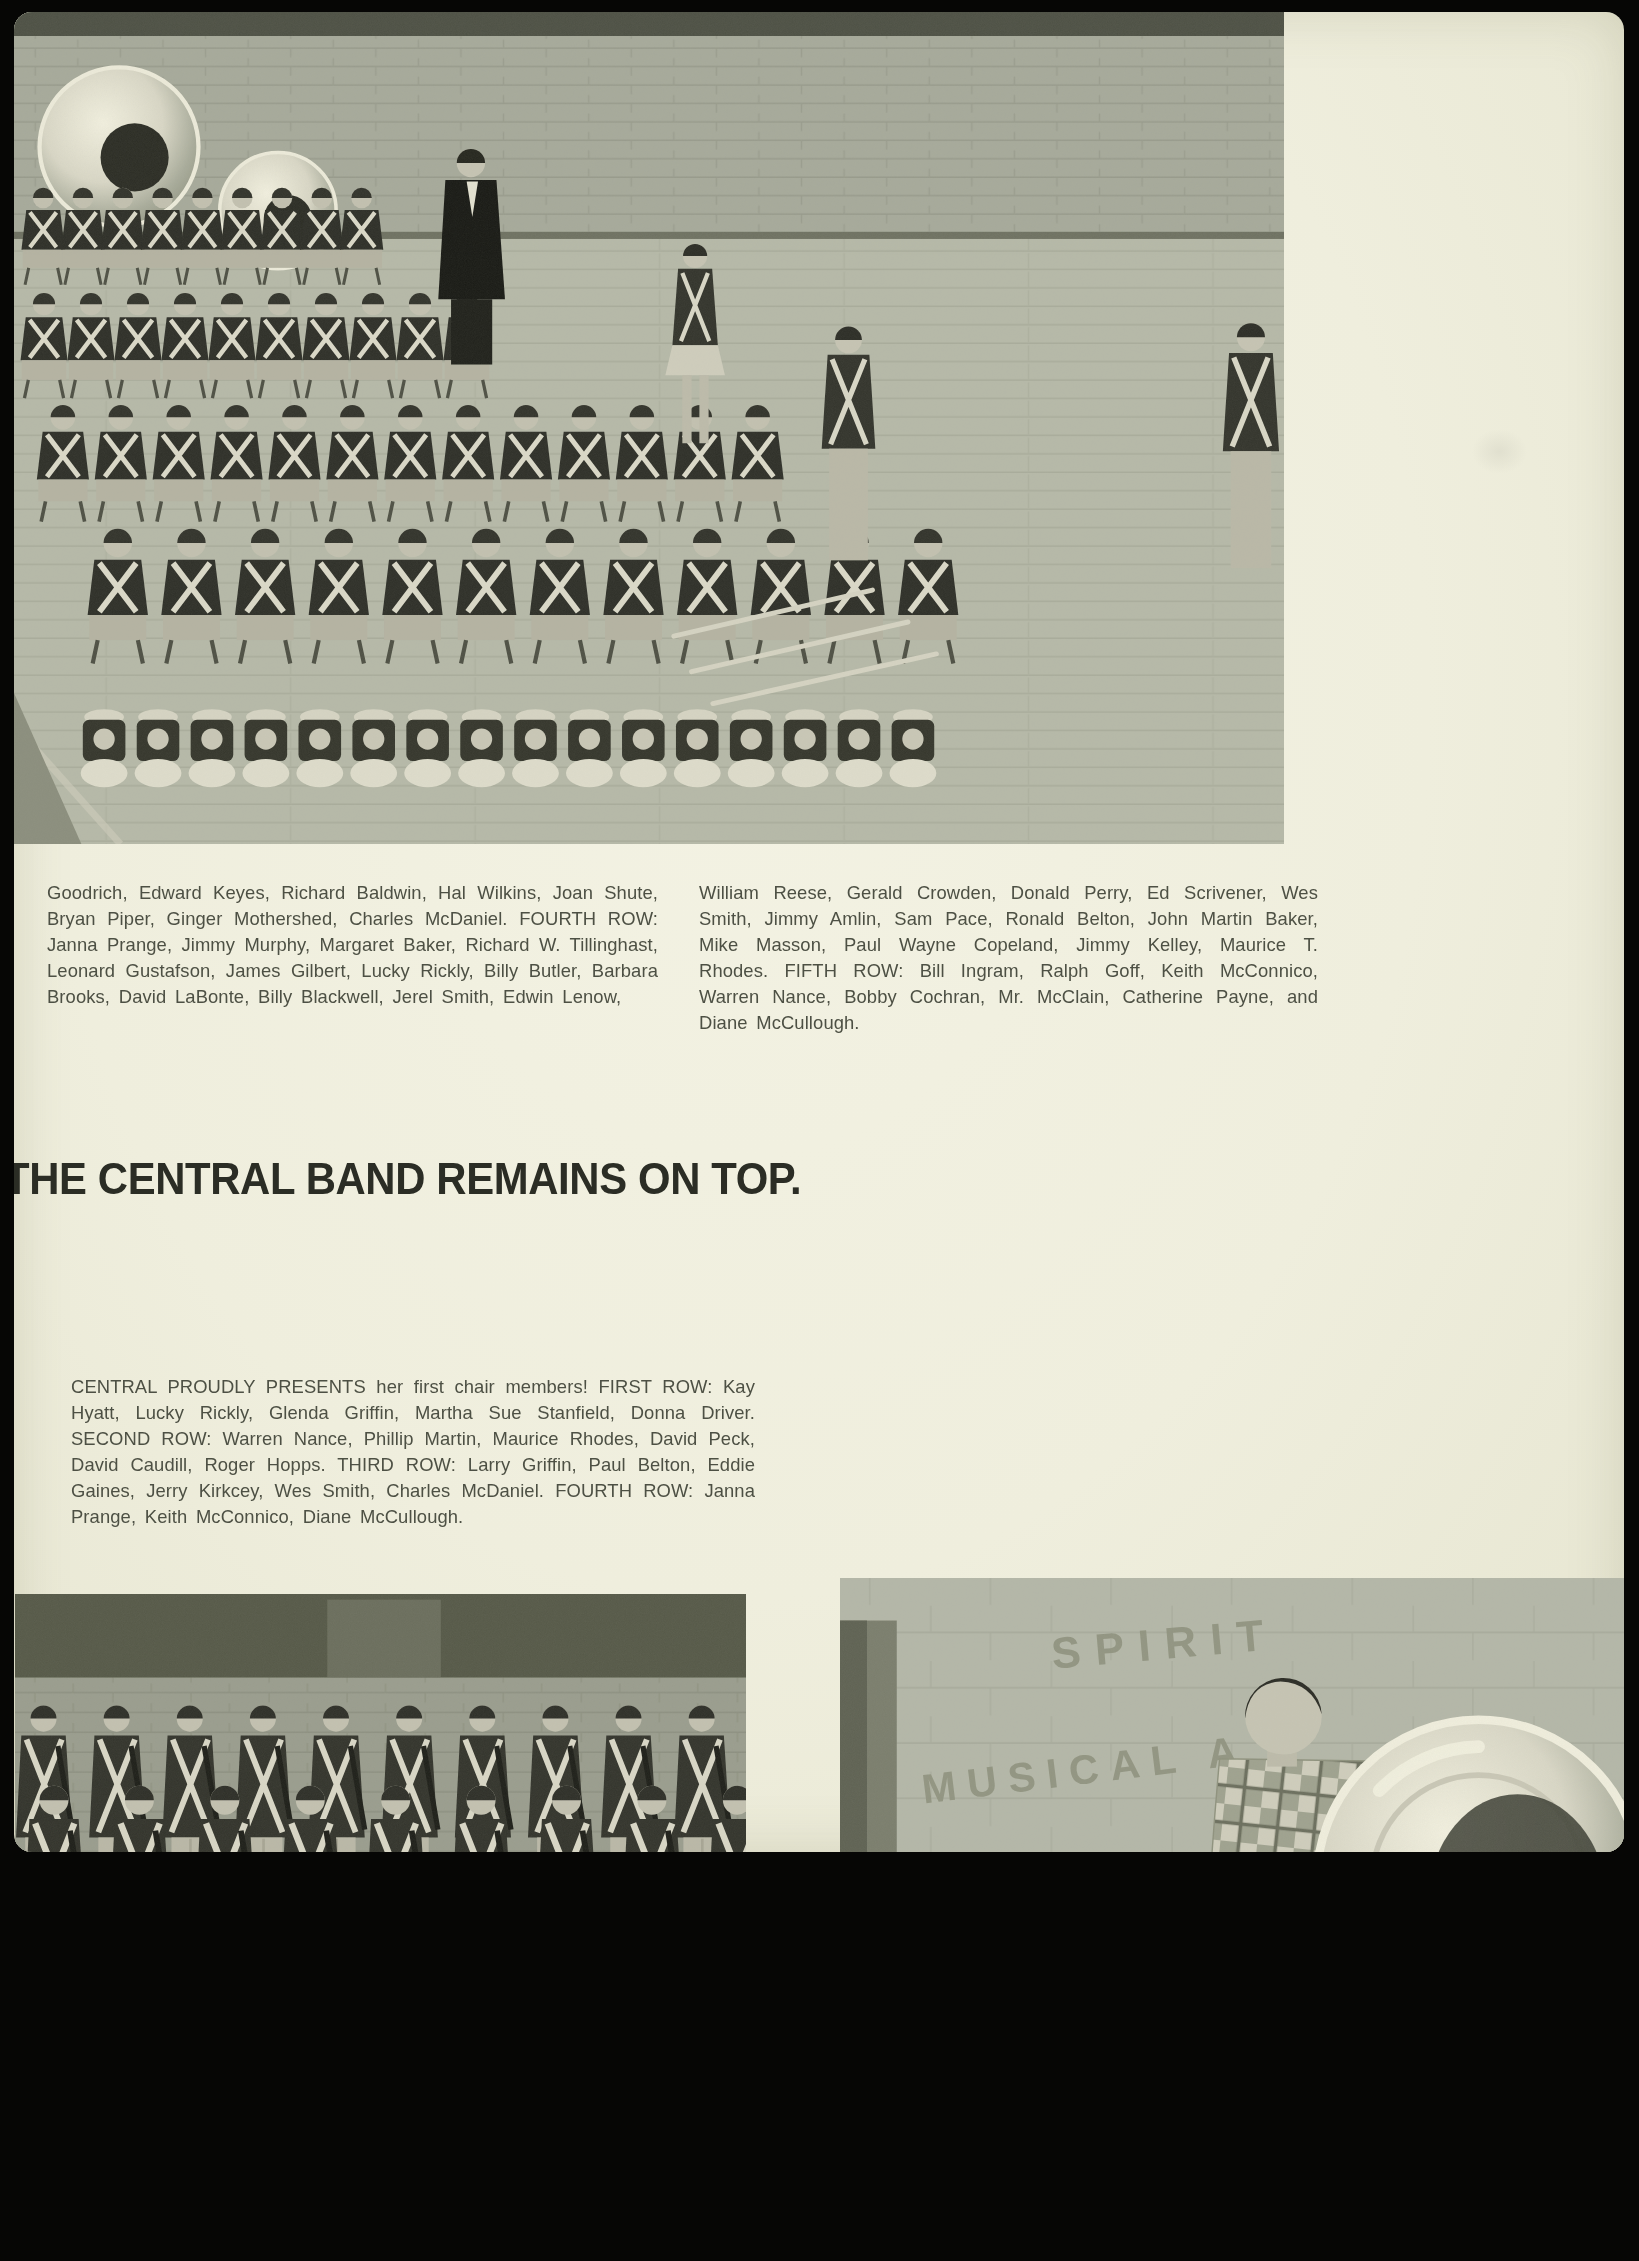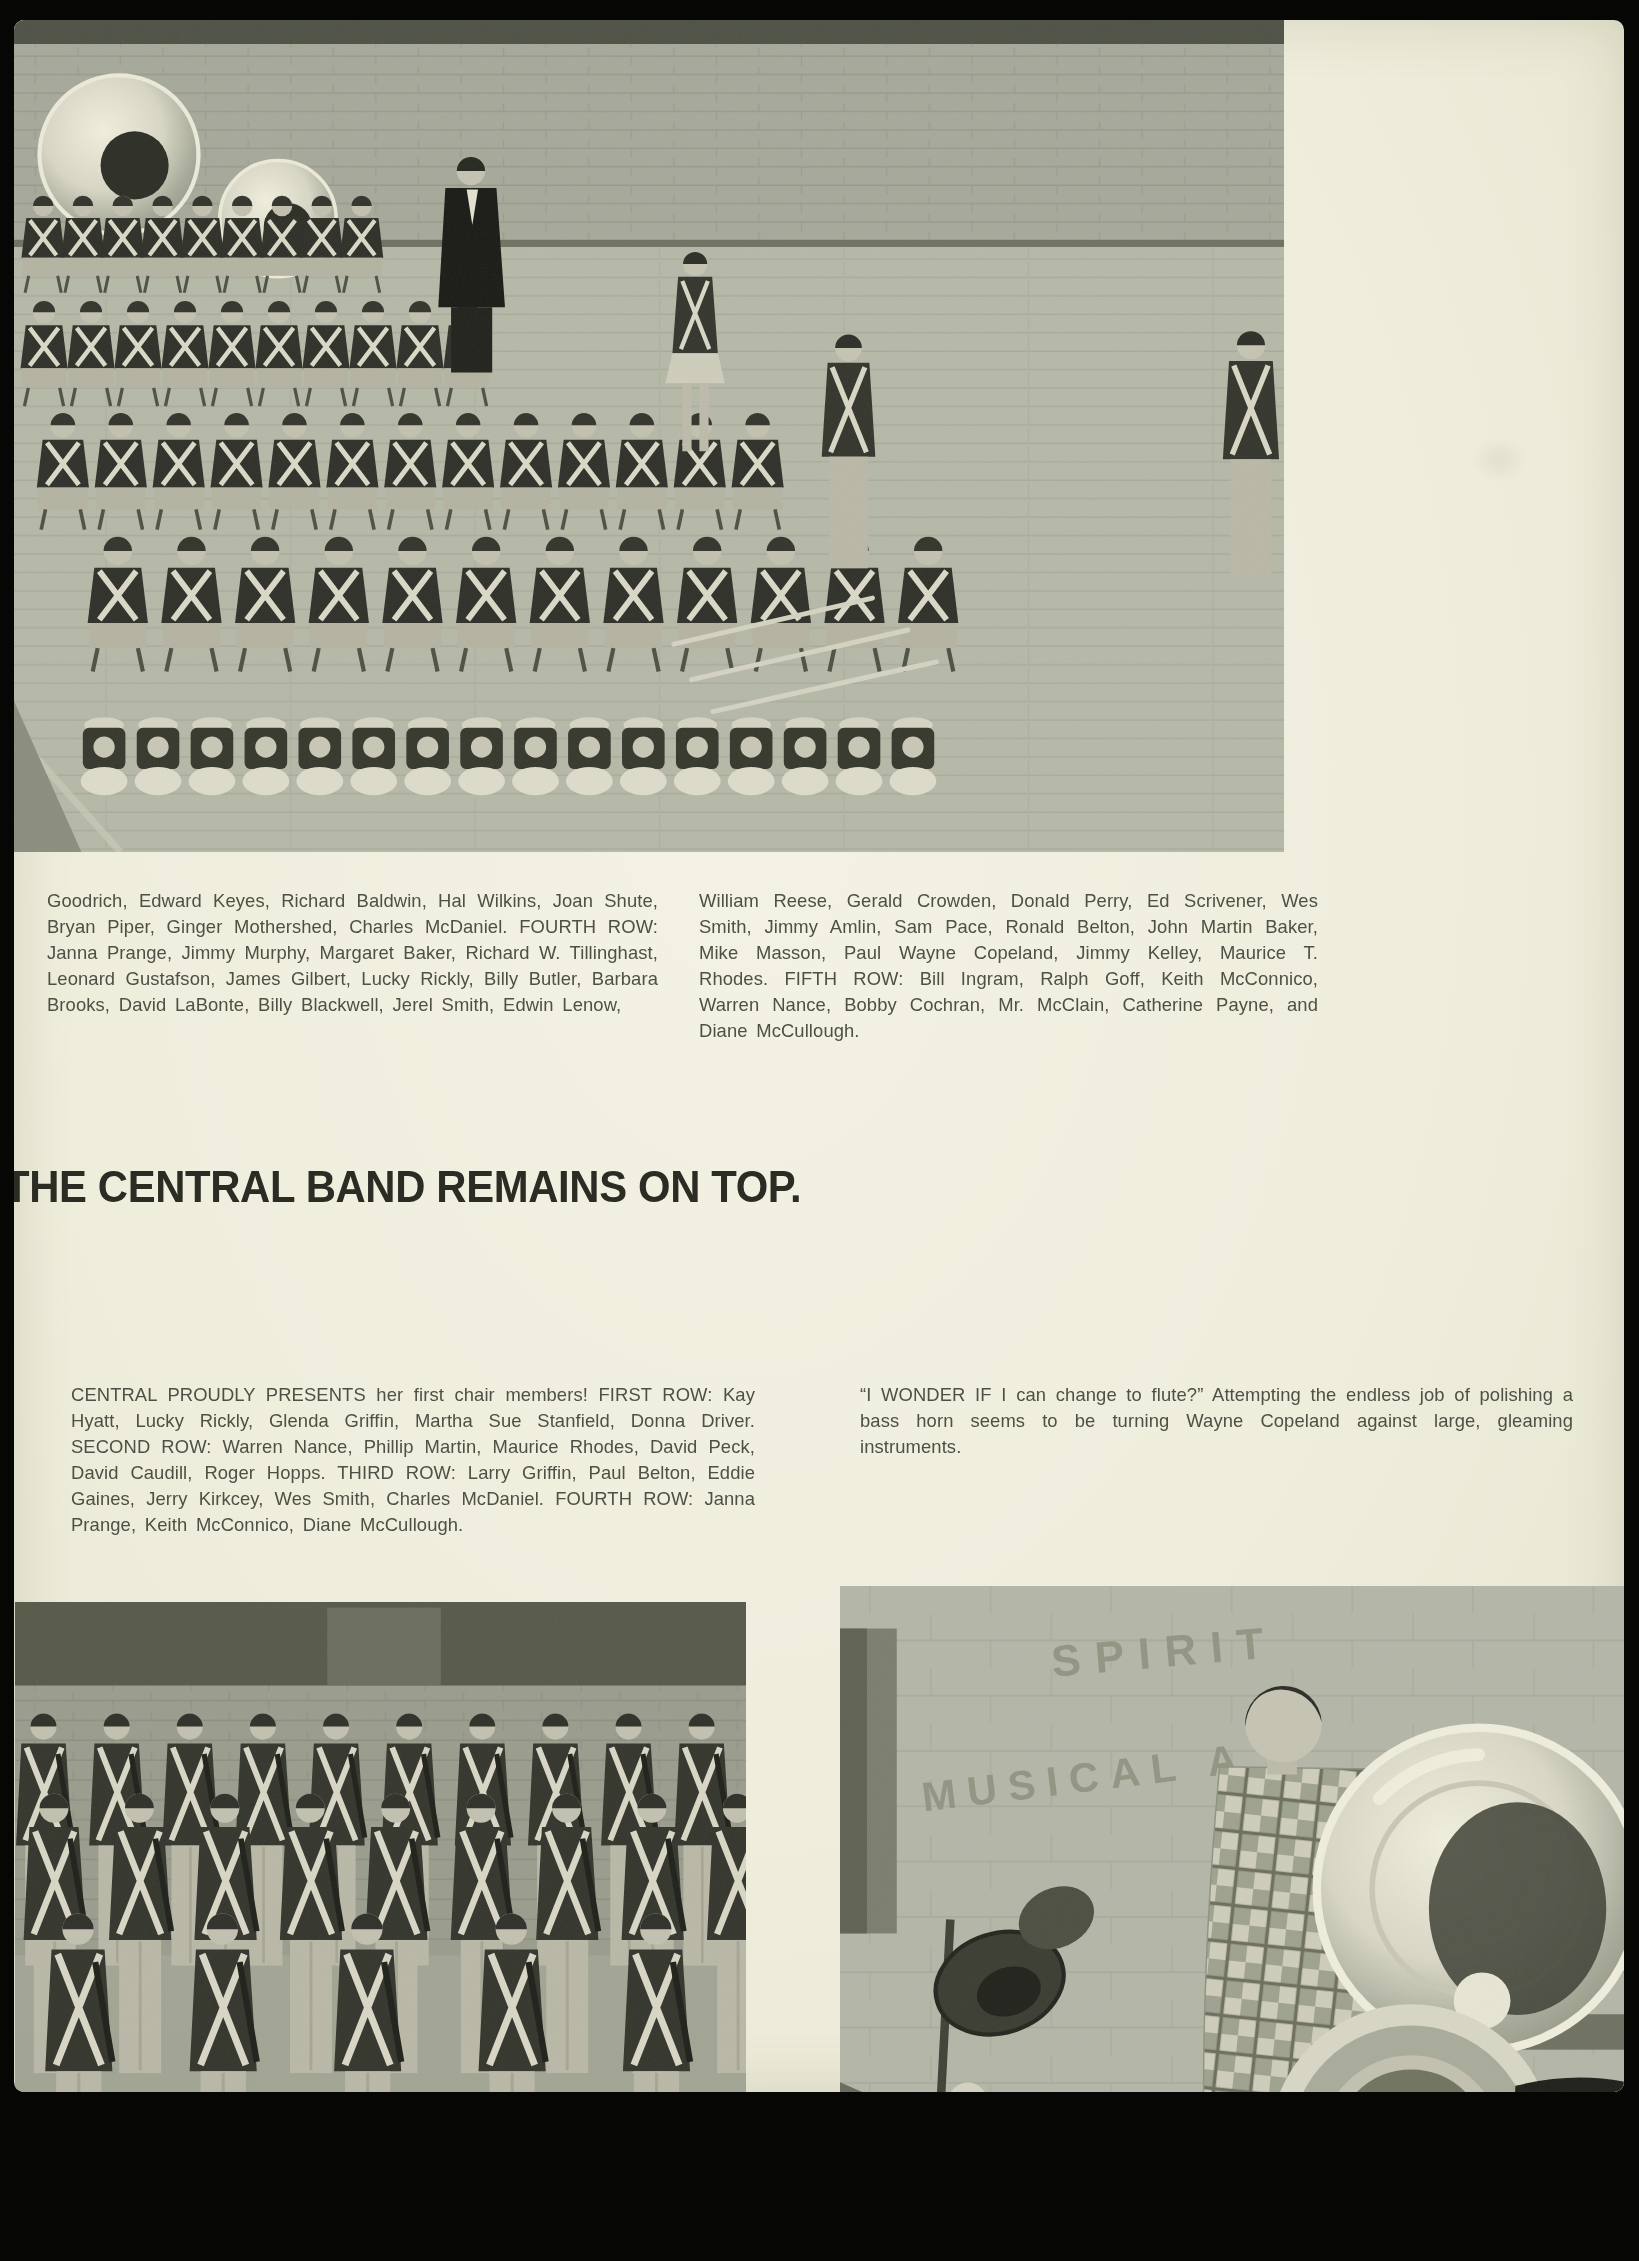--- a/index.html
+++ b/index.html
@@ -1,18 +1,18 @@
 <!DOCTYPE html>
 <html style="font-size:11.3px"><head>
 <meta charset="utf-8">
 <style>
   html,body{margin:0;padding:0;background:#060605;}
   .canvas{position:relative;width:1639px;height:2261px;background:#060605;overflow:hidden;
           font-family:"Liberation Sans",sans-serif;}
-  .page{position:absolute;left:14px;top:20px;width:1610px;height:2072px;border-radius:10px;
+  .page{position:absolute;left:14px;top:12px;width:1610px;height:1840px;border-radius:18px;
         background:radial-gradient(ellipse at 45% 38%, #f3f2e3 0%, #efeedd 55%, #e6e5d0 100%);
         overflow:hidden;box-shadow:inset 0 0 57px rgba(100,100,60,.18);}
   .photo{position:absolute;overflow:hidden;background:#aeb1a0;}
   .photo svg{display:block;width:100%;height:100%;}
   .photo-top{left:0;top:0;width:1270px;height:832px;}
   .photo-bl{left:1.4px;top:1582px;width:731px;height:655px;}
   .photo-br{left:826px;top:1566px;width:784px;height:670px;}
   .caption{position:absolute;font-size:18.4px;line-height:26px;color:#4d5044;
            text-align:justify;word-spacing:3.5px;letter-spacing:0.1px;}
   .cap-top-left{left:33px;top:868px;width:611px;}
@@ -229,21 +229,20 @@
         <rect width="1790" height="1173" filter="url(#grain)" opacity=".16"></rect>
       </svg>
     </div>
 
     <div class="caption cap-top-left">Goodrich, Edward Keyes, Richard Baldwin, Hal Wilkins, Joan Shute, Bryan Piper, Ginger Mothershed, Charles McDaniel. FOURTH ROW: Janna Prange, Jimmy Murphy, Margaret Baker, Richard W. Tillinghast, Leonard Gustafson, James Gilbert, Lucky Rickly, Billy Butler, Barbara Brooks, David LaBonte, Billy Blackwell, Jerel Smith, Edwin Lenow,</div>
     <div class="caption cap-top-right">William Reese, Gerald Crowden, Donald Perry, Ed Scrivener, Wes Smith, Jimmy Amlin, Sam Pace, Ronald Belton, John Martin Baker, Mike Masson, Paul Wayne Copeland, Jimmy Kelley, Maurice T. Rhodes. FIFTH ROW: Bill Ingram, Ralph Goff, Keith McConnico, Warren Nance, Bobby Cochran, Mr. McClain, Catherine Payne, and Diane McCullough.</div>
 
     <div class="headline">THE CENTRAL BAND REMAINS ON TOP.</div>
 
     <div class="caption cap-mid-left">CENTRAL PROUDLY PRESENTS her first chair members! FIRST ROW: Kay Hyatt, Lucky Rickly, Glenda Griffin, Martha Sue Stanfield, Donna Driver. SECOND ROW: Warren Nance, Phillip Martin, Maurice Rhodes, David Peck, David Caudill, Roger Hopps. THIRD ROW: Larry Griffin, Paul Belton, Eddie Gaines, Jerry Kirkcey, Wes Smith, Charles McDaniel. FOURTH ROW: Janna Prange, Keith McConnico, Diane McCullough.</div>
-    <div class="caption cap-mid-right">“I WONDER IF I can change to flute?” Attempting the endless job of polishing a bass horn seems to be turning Wayne Copeland against large, gleaming instruments.</div>
 
     <div class="photo photo-bl">
       <svg viewBox="0 0 1030 923" preserveAspectRatio="none">
         <rect width="1030" height="923" fill="#a2a594"></rect>
         <rect width="1030" height="118" fill="#565948"></rect>
         <rect x="440" y="8" width="160" height="110" fill="#6b6e5d"></rect>
         <rect y="118" width="1030" height="380" fill="url(#l-brick)"></rect>
         <rect y="800" width="1030" height="72" fill="#8d907f"></rect>
         <rect y="872" width="1030" height="51" fill="#6e7162"></rect>
 

